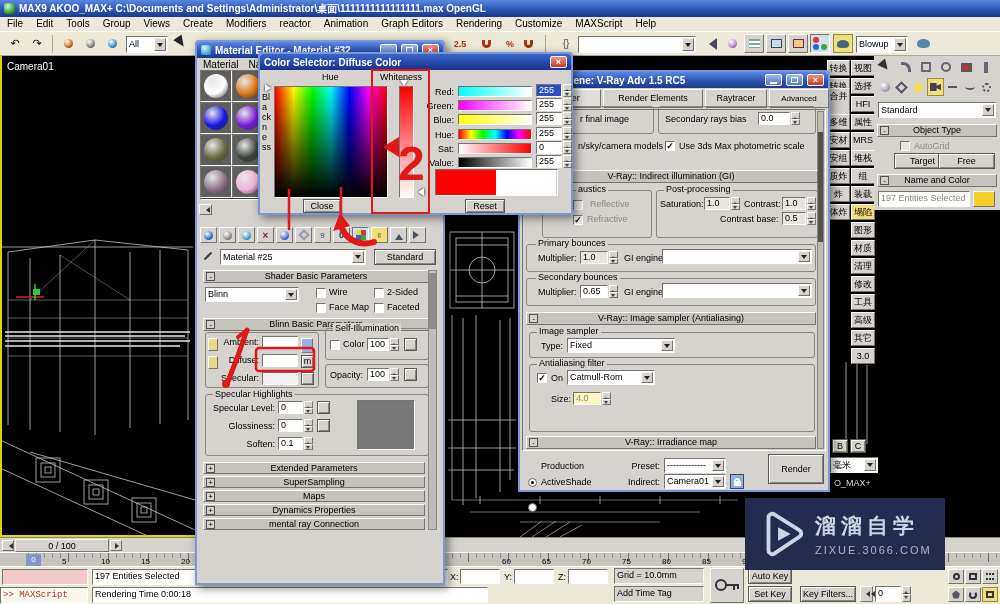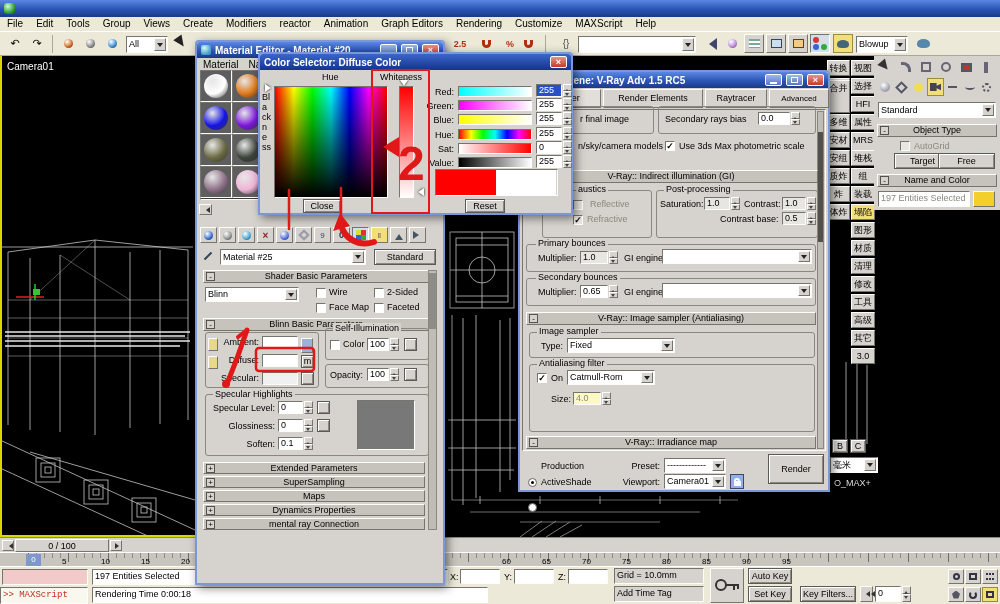--- a/index.html
+++ b/index.html
@@ -41,20 +41,21 @@
 .mono{font-family:"Liberation Mono",monospace}
 .grayed{color:#8a887e}
 </style>
 </head>
 <body>
 
 <div id="app">
 
   <div class="ab tbar" style="left:0;top:0;width:1000px;height:17px;border-radius:0">
     <span style="width:11px;height:11px;border-radius:3px;background:radial-gradient(circle at 35% 30%,#cfffcf,#2c9c2c 65%,#115511);display:inline-block"></span>
+    <span style="font-size:10px">MAX9   AKOO_MAX+   C:\Documents and Settings\Administrator\桌面\1111111111111111.max   OpenGL</span>
   </div>
 
   <div class="ab" style="left:0;top:17px;width:1000px;height:14px;background:#ece9d8;display:flex;gap:13px;padding:1px 0 0 7px">
     <span>File</span>
     <span>Edit</span>
     <span>Tools</span>
     <span>Group</span>
     <span>Views</span>
     <span>Create</span>
     <span>Modifiers</span>
@@ -253,21 +254,21 @@
         <span style="width:8px;height:8px;border:2px solid #334;border-radius:50%;border-top-color:transparent;display:inline-block"></span>
       </div>
     <div class="ab ti" style="left:982px;top:20px;width:16px;height:15px;background:#f2df7a;border:1px solid #998c3a">
         <span style="width:8px;height:7px;border:2px solid #334;display:inline-block"></span>
       </div>
   </div>
 
   <div class="ab" style="left:827px;top:58px;z-index:1">
     <div class="ab r cjk" style="left:0;top:2px;width:23px;height:16px"><span>转换</span></div>
     <div class="ab r cjk" style="left:0;top:20px;width:23px;height:16px"><span>转换</span></div>
-    <div class="ab r cjk" style="left:0;top:22px;width:23px;height:33px"><span>合并</span></div>
+    <div class="ab r cjk" style="left:0;top:30px;width:23px;height:33px"><span>合并</span></div>
     <div class="ab r cjk" style="left:0;top:56px;width:23px;height:16px"><span>多维</span></div>
     <div class="ab r cjk" style="left:0;top:74px;width:23px;height:16px"><span>安材</span></div>
     <div class="ab r cjk" style="left:0;top:92px;width:23px;height:16px"><span>安组</span></div>
     <div class="ab r cjk" style="left:0;top:110px;width:23px;height:16px"><span>质炸</span></div>
     <div class="ab r cjk" style="left:0;top:128px;width:23px;height:16px"><span>炸</span></div>
     <div class="ab r cjk" style="left:0;top:146px;width:23px;height:16px"><span>体炸</span></div>
     <div class="ab r cjk" style="left:24px;top:2px;width:24px;height:16px"><span>视图</span></div>
     <div class="ab r cjk" style="left:24px;top:20px;width:24px;height:16px"><span>选择</span></div>
     <div class="ab r cjk" style="left:24px;top:38px;width:24px;height:16px"><span>HFI</span></div>
     <div class="ab r cjk" style="left:24px;top:56px;width:24px;height:16px"><span>属性</span></div>
@@ -456,33 +457,33 @@
       </div>
 
     <div class="ab roll" style="left:6px;top:364px;width:290px;height:13px"><span class="pm">-</span><span>V-Ray:: Irradiance map</span></div>
 
     <div class="radio on ab" style="left:8px;top:390px"></div>
     <span class="ab lbl" style="left:21px;top:389px">Production</span>
     <div class="radio ab" style="left:8px;top:406px"></div>
     <span class="ab lbl" style="left:21px;top:405px">ActiveShade</span>
     <span class="ab lbl lblr" style="left:100px;top:389px;width:40px">Preset:</span>
     <div class="ab fld" style="left:144px;top:386px;width:62px;height:15px;line-height:13px"><span>-------------</span><span class="da"></span></div>
-    <span class="ab lbl lblr" style="left:94px;top:405px;width:46px">Viewport:</span>
+    <span class="ab lbl lblr" style="left:94px;top:405px;width:46px">Indirect:</span>
     <div class="ab fld" style="left:144px;top:402px;width:62px;height:15px;line-height:13px"><span>Camera01</span><span class="da"></span></div>
     <div class="ab" style="left:210px;top:402px;width:14px;height:15px;background:#8fb0e8;border:1px solid #446;display:flex;align-items:center;justify-content:center">
         <span style="width:6px;height:5px;border:2px solid #fff;border-bottom:none;border-radius:3px 3px 0 0;display:inline-block;margin-bottom:3px"></span>
         <span style="position:absolute;bottom:2px;left:3px;width:7px;height:5px;background:#fff"></span>
       </div>
     <div class="ab btn" style="left:248px;top:382px;width:56px;height:30px;line-height:28px"><span>Render</span></div>
   </div>
 
   <div class="window" style="left:195px;top:40px;width:250px;height:545px;z-index:20">
     <div class="tbar" style="height:16px">
       <span style="width:10px;height:10px;border-radius:2px;background:radial-gradient(circle at 35% 30%,#cfe,#49c 70%);display:inline-block"></span>
-      <span style="flex:1">Material Editor - Material #20</span>
+      <span style="flex:1">Material Editor - Material #32</span>
       <span class="wbtn"><span style="display:inline-block;width:7px;height:2px;background:#fff;margin-top:7px"></span></span>
       <span class="wbtn"><span style="display:inline-block;width:7px;height:6px;border:1px solid #fff;margin-top:2px"></span></span>
       <span class="wbtn close"><span>×</span></span>
     </div>
     <div class="ab" style="left:2px;top:17px;display:flex;gap:10px;padding-left:4px;font-size:10px">
       <span>Material</span>
       <span>Navigation</span>
       <span>Options</span>
       <span>Utilities</span>
     </div>
@@ -712,14 +713,24 @@
       <rect x="256" y="348" width="58" height="23" rx="3" stroke-width="2.5"></rect>
       <rect x="372" y="70" width="57" height="143" stroke-width="2"></rect>
       <path d="M289,190 V229 M341,188 V227" stroke-width="2.5"></path>
       <path d="M374,242 C358,247 344,238 341,225" stroke-width="6"></path>
     </g>
     <polygon points="333,231 340,213 350,226" fill="#e01818"></polygon>
     <polygon points="383,147 399,137 399,157" fill="#e01818"></polygon>
     <text x="398" y="180" font-size="48" font-weight="bold" fill="#e01818">2</text>
   </svg>
 
+  <div class="ab" style="left:745px;top:498px;width:200px;height:72px;background:#232c4e;z-index:60;display:flex;align-items:center;padding:0 10px;gap:10px">
+    <svg width="50" height="50" viewBox="0 0 52 52">
+      <path d="M14,9 L14,43 a4,4 0 0,0 6,3.5 L46,29 a4,4 0 0,0 0,-7 L20,5.5 A4,4 0 0,0 14,9 Z" fill="none" stroke="#cdd5e4" stroke-width="4" stroke-linejoin="round"></path>
+      <path d="M24,19 L37,26 L24,33 Z" fill="#cdd5e4"></path>
+    </svg>
+    <div>
+      <div style="color:#cdd5e4;font-size:21px;font-weight:bold;letter-spacing:5px;white-space:nowrap">溜溜自学</div>
+      <div style="color:#aab4c8;font-size:11px;letter-spacing:2px;margin-top:4px">ZIXUE.3066.COM</div>
+    </div>
+  </div>
 
 </div>
 
 </body></html>

